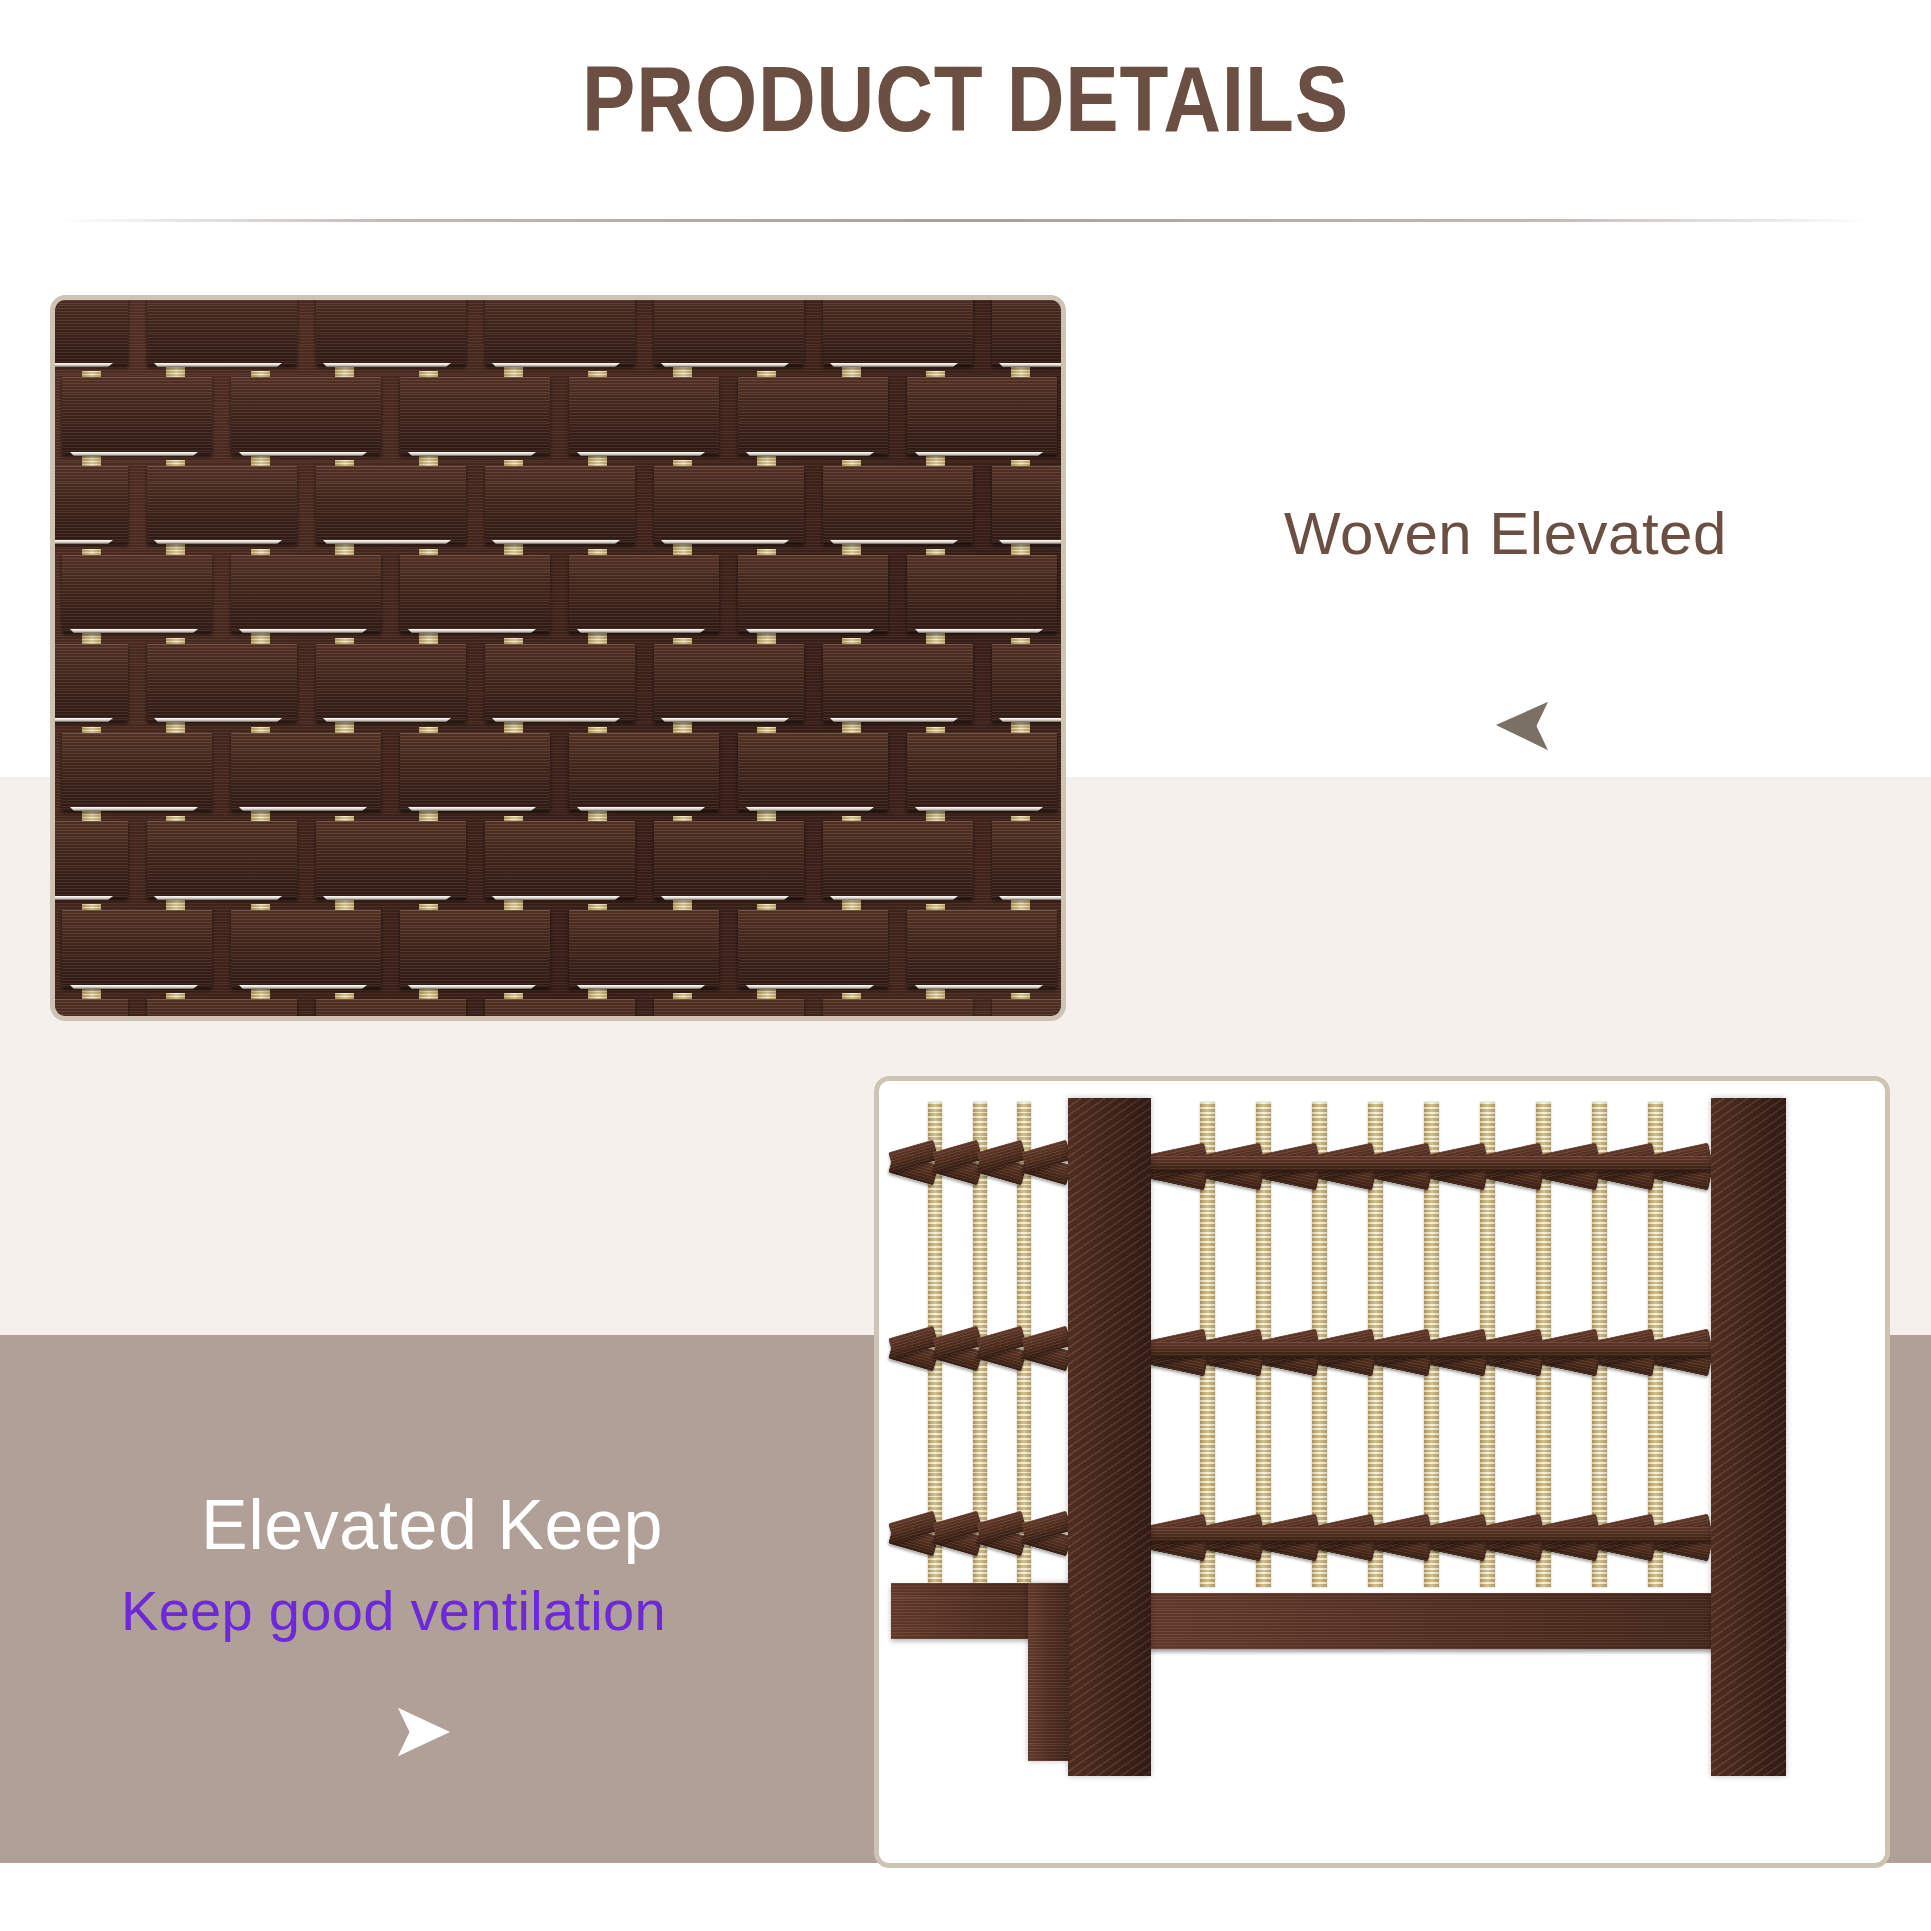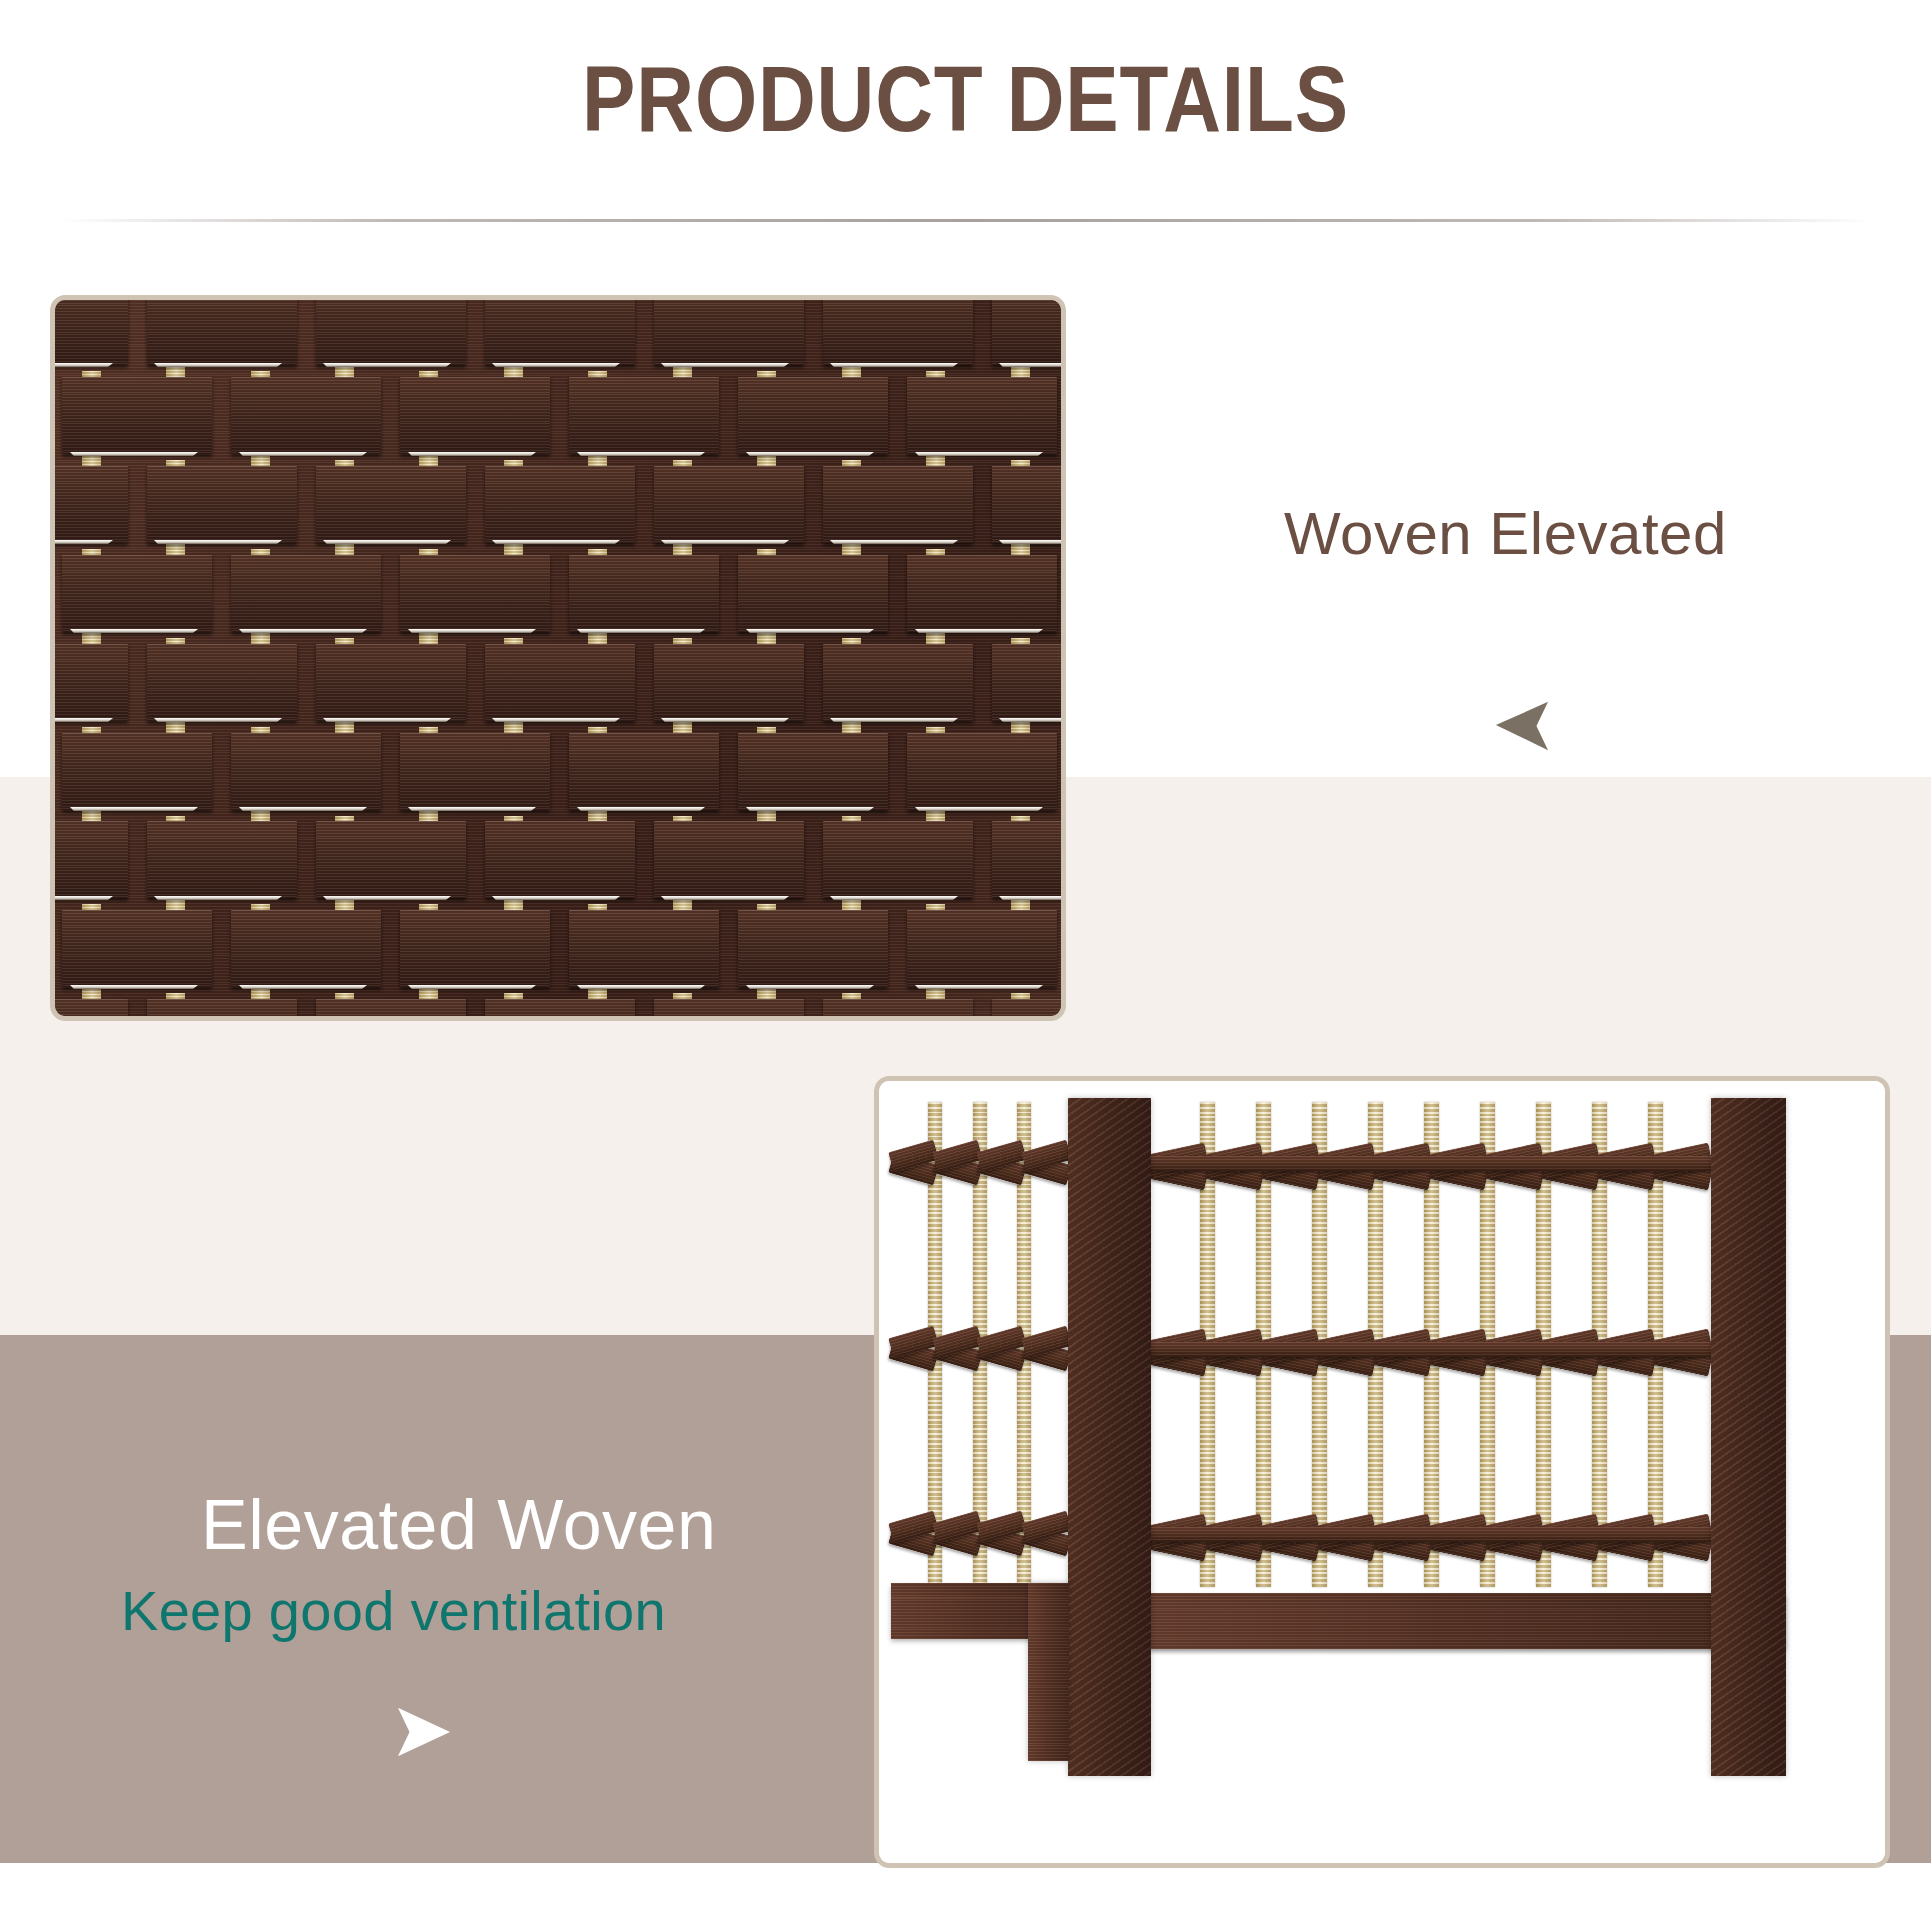--- a/index.html
+++ b/index.html
@@ -101,21 +101,21 @@
   }
 
   
   #base-title{
     position:absolute;left:201px;top:1485px;
     font-size:70px;font-weight:400;color:#ffffff;
     white-space:nowrap;letter-spacing:0.5px;
   }
   #base-sub{
     position:absolute;left:121px;top:1578px;
-    font-size:56px;font-weight:400;color:#0f766e;
+    font-size:56px;font-weight:400;color:#6d28d9;
     white-space:nowrap;letter-spacing:0.3px;
   }
   #base-arrow{
     position:absolute;left:394px;top:1704px;width:60px;height:56px;
   }
 
   
   #planter-photo{left:874px;top:1076px;width:1016px;height:792px;}
   .planter-inner{position:absolute;inset:0;background:#ffffff;}
 
@@ -348,21 +348,21 @@
 </div>
 
 <div id="woven-caption">Woven Elevated</div>
 
 <div id="woven-arrow">
   <svg viewBox="0 0 60 58" width="58" height="56" aria-hidden="true">
     <path d="M58 4 L4 28 L58 54 L46 29 Z" fill="#7a7164"></path>
   </svg>
 </div>
 
-<div id="base-title">Elevated Woven</div>
+<div id="base-title">Elevated Keep</div>
 <div id="base-sub">Keep good ventilation</div>
 
 <div id="base-arrow">
   <svg viewBox="0 0 62 58" width="60" height="56" aria-hidden="true">
     <path d="M4 4 L58 29 L4 54 L16 29 Z" fill="#ffffff"></path>
   </svg>
 </div>
 
 <div class="photo-frame" id="planter-photo">
   <div class="planter-inner" id="planter-inner">

